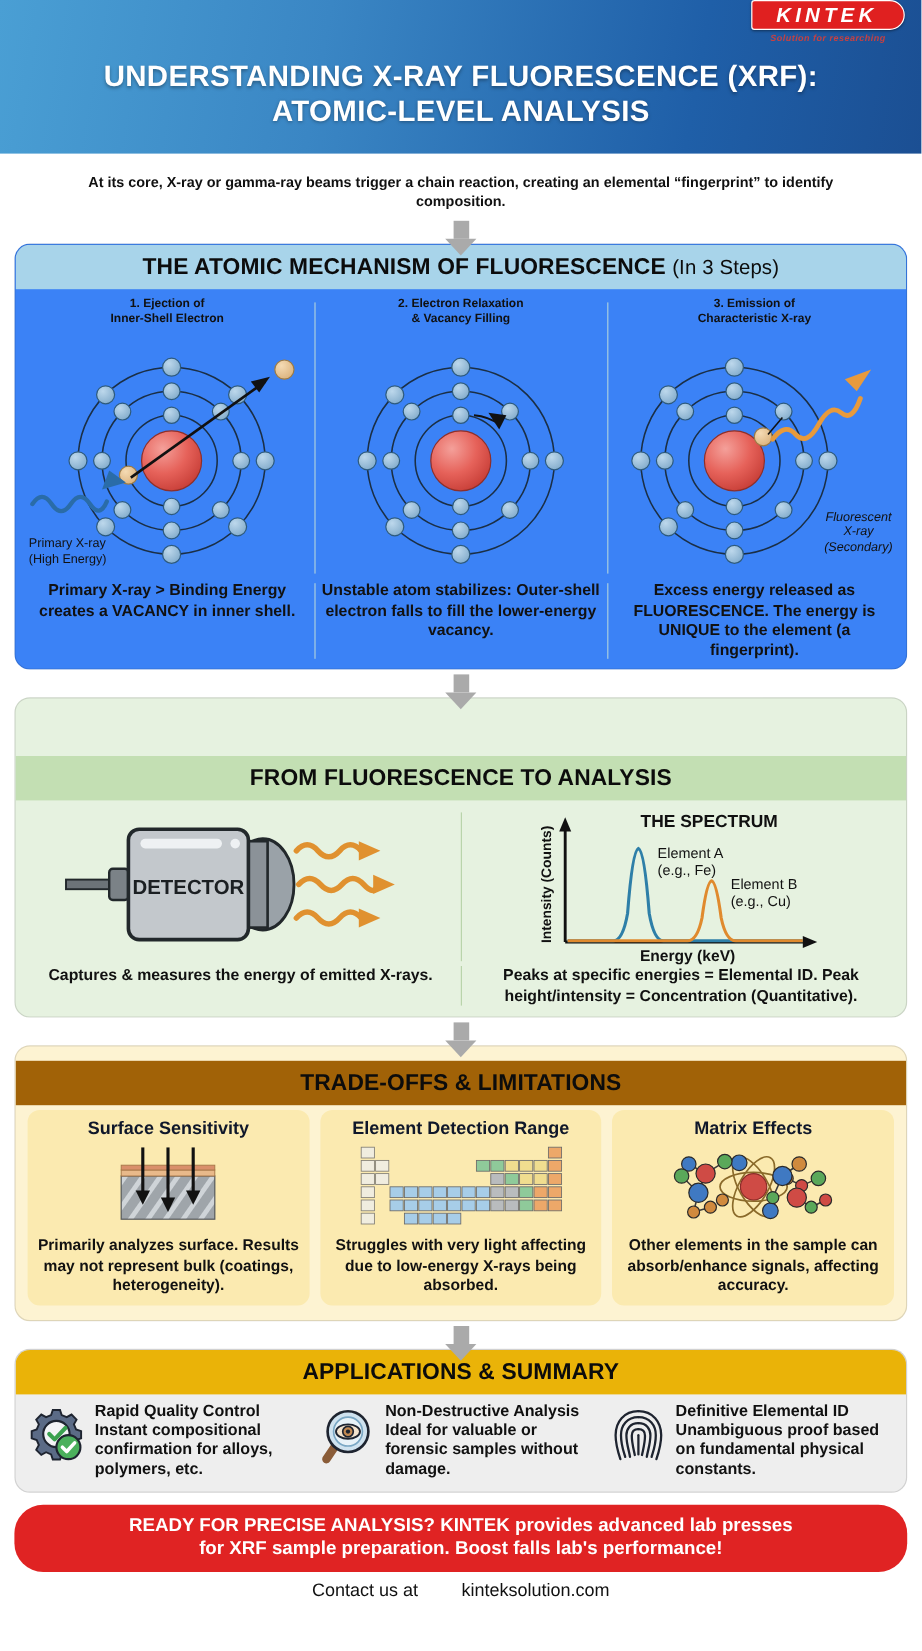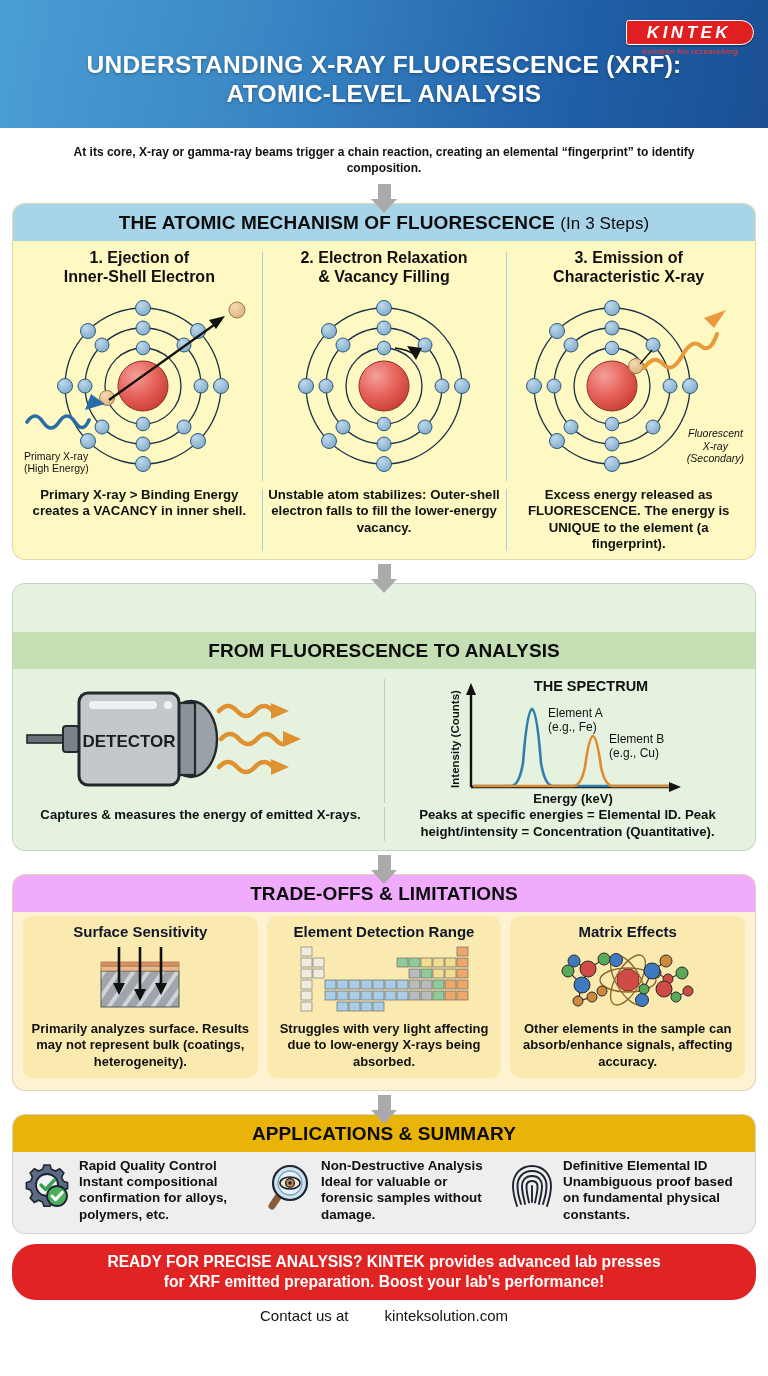--- a/index.html
+++ b/index.html
@@ -26,21 +26,21 @@
     font-size: 24.5px;
     font-weight: bold;
     text-align: center;
     line-height: 1.18;
     letter-spacing: 0.3px;
     text-shadow: 0 1px 3px rgba(0,0,0,0.35);
     margin-top: 32px;
   }
   .logo {
     position: absolute;
-    top: 20px; right: 14px;
+    top: 0; right: 14px;
     width: 128px;
   }
   .logo-box {
     background: #e02020;
     border: 1.5px solid #ffffff;
     border-radius: 3px 14px 14px 3px;
     padding: 3px 10px 3px 8px;
     text-align: center;
     box-shadow: 0 1px 2px rgba(0,0,0,0.4);
   }
@@ -109,28 +109,28 @@
     color: #0c0c0c;
     padding: 8px 6px 7px 6px;
     letter-spacing: 0.1px;
   }
   .head-sub {
     font-weight: normal;
     font-size: 17px;
   }
 
   
-  .sec-blue { background: #fef9c3; }
+  .sec-blue { background: #3b82f6; }
   .sec-blue .section-head { background: #a8d4ea; }
   
   .sec-green { background: #e6f2e0; }
   .sec-green .section-head { background: #c3dfb3; margin-top: 48px; }
   
   .sec-yellow { background: #fdf3d2; }
-  .sec-yellow .section-head { background: #f0abfc; }
+  .sec-yellow .section-head { background: #a16207; margin-top: 12px; }
   
   .sec-grey { background: #eeeeee; }
   .sec-grey .section-head { background: #eab308; }
 
   
   .steps {
     display: flex;
     padding: 7px 4px 0 4px;
   }
   .step {
@@ -142,21 +142,21 @@
     align-items: center;
   }
   .step + .step::before {
     content: "";
     position: absolute;
     left: 0; top: 4px; bottom: 6px;
     width: 1px;
     background: #a9cede;
   }
   .step-title {
-    font-size: 16px;
+    font-size: 10px;
     font-weight: bold;
     color: #101010;
     text-align: center;
     line-height: 1.2;
     min-height: 36px;
   }
   .atom-wrap {
     position: relative;
     width: 100%;
     height: 200px;
@@ -202,21 +202,21 @@
   
   .green-body { display: flex; padding: 6px 4px 0 4px; }
   .green-col { flex: 1; position: relative; padding: 0 6px; }
   .green-col + .green-col::before {
     content: "";
     position: absolute;
     left: 0; top: 4px; bottom: 4px;
     width: 1px;
     background: #b9d4ab;
   }
-  .detector-art { height: 132px; display:flex; align-items:center; justify-content:flex-start; }
+  .detector-art { height: 132px; display:flex; align-items:center; justify-content:center; }
   .spectrum-art { height: 132px; display:flex; align-items:flex-start; justify-content:center; }
   .green-caps { display: flex; padding: 0 4px 9px 4px; }
   .green-caps > div {
     flex: 1; position: relative; padding: 0 6px;
     font-size: 13.2px; font-weight: bold; text-align: center;
     color: #111; line-height: 1.28;
   }
   .green-caps > div + div::before {
     content: ""; position: absolute; left: 0; top: 0; bottom: 0;
     width: 1px; background: #b9d4ab;
@@ -762,18 +762,18 @@
       <div class="app-text">
         <div class="app-title">Definitive Elemental ID</div>
         <div class="app-desc">Unambiguous proof based on fundamental physical constants.</div>
       </div>
     </div>
   </div>
 </div>
 
 <div class="cta">
   <div>READY FOR PRECISE ANALYSIS? KINTEK provides advanced lab presses</div>
-  <div>for XRF emitted preparation. Boost your lab's performance!</div>
+  <div>for XRF sample preparation. Boost falls lab's performance!</div>
 </div>
 
 <div class="contact">
   <span>Contact us at </span><b>kinteksolution.com</b>
 </div>
 
 </body></html>

